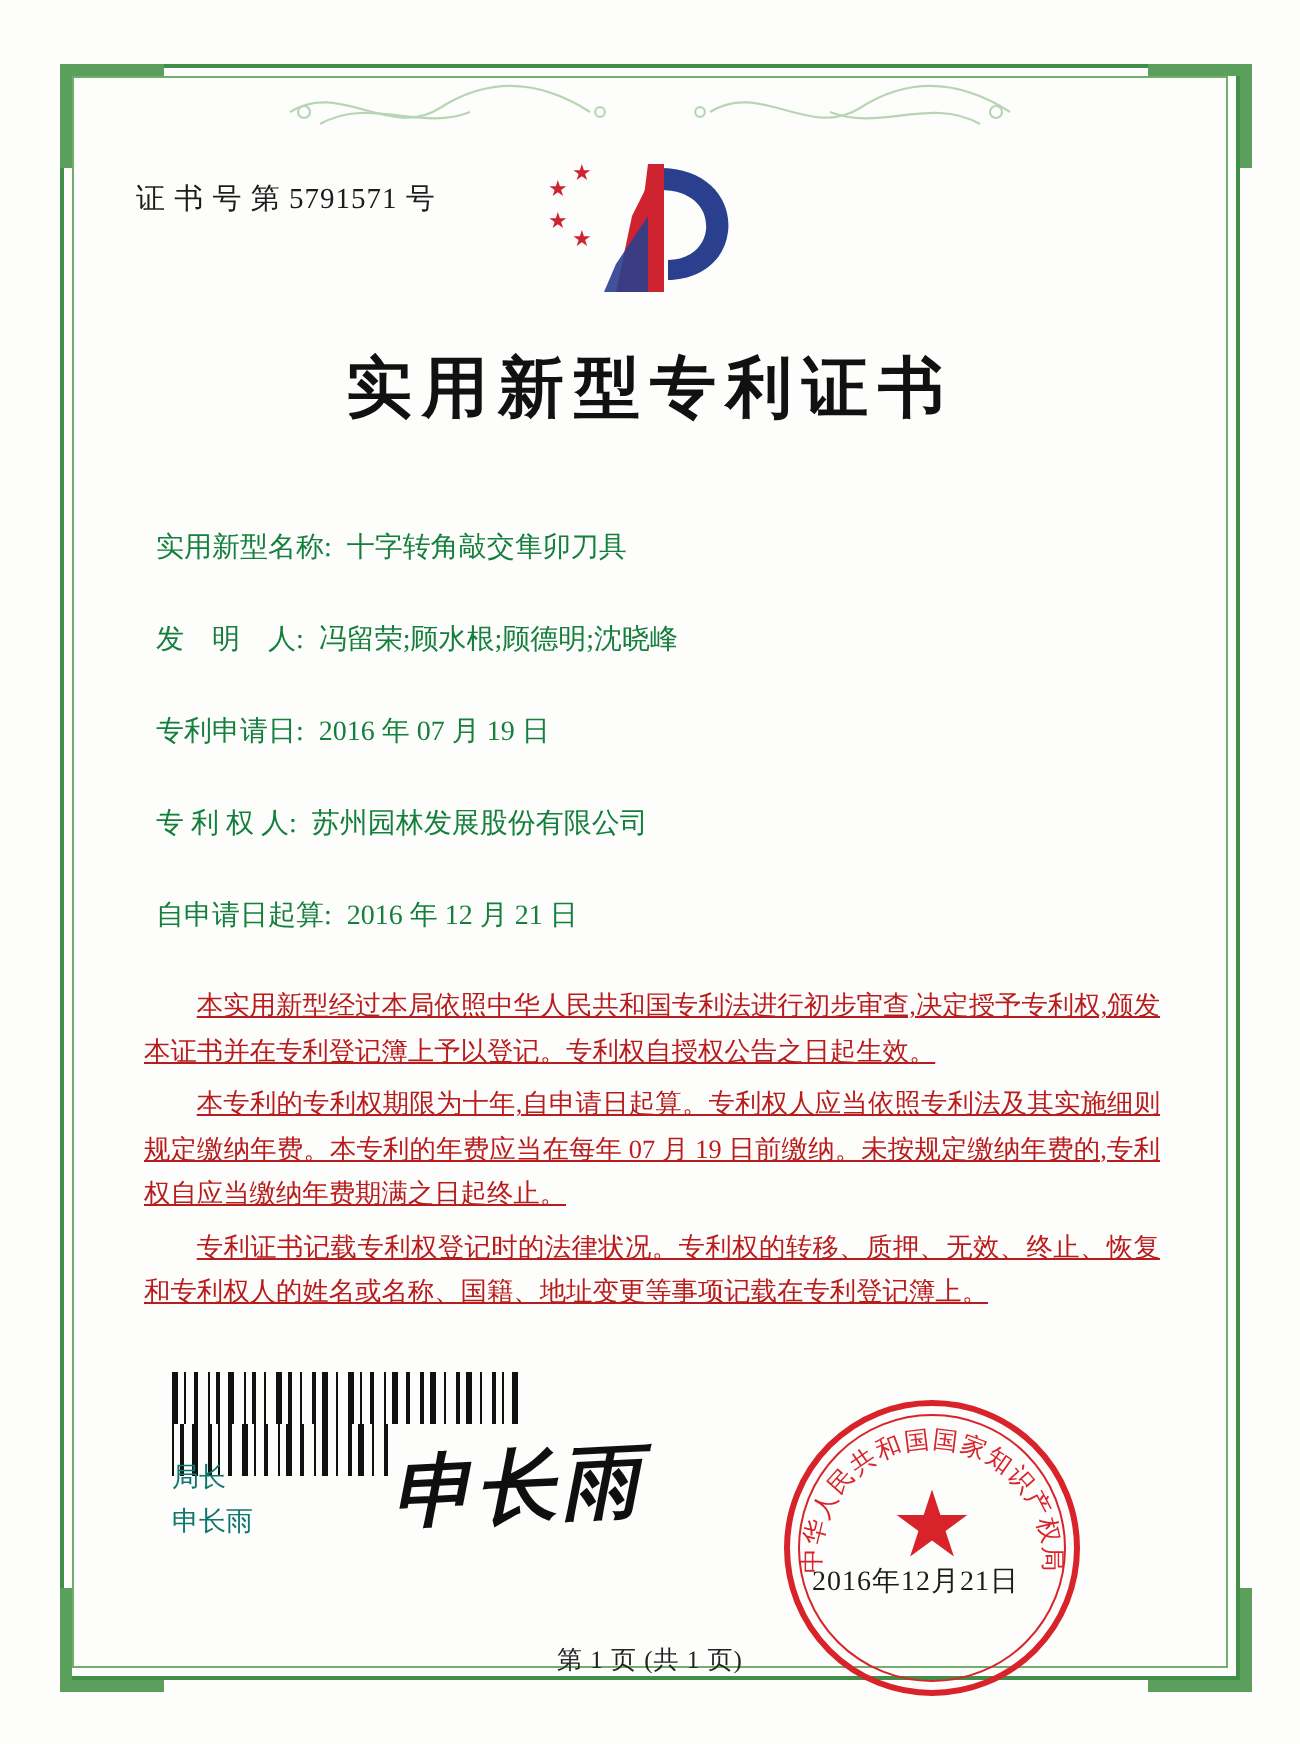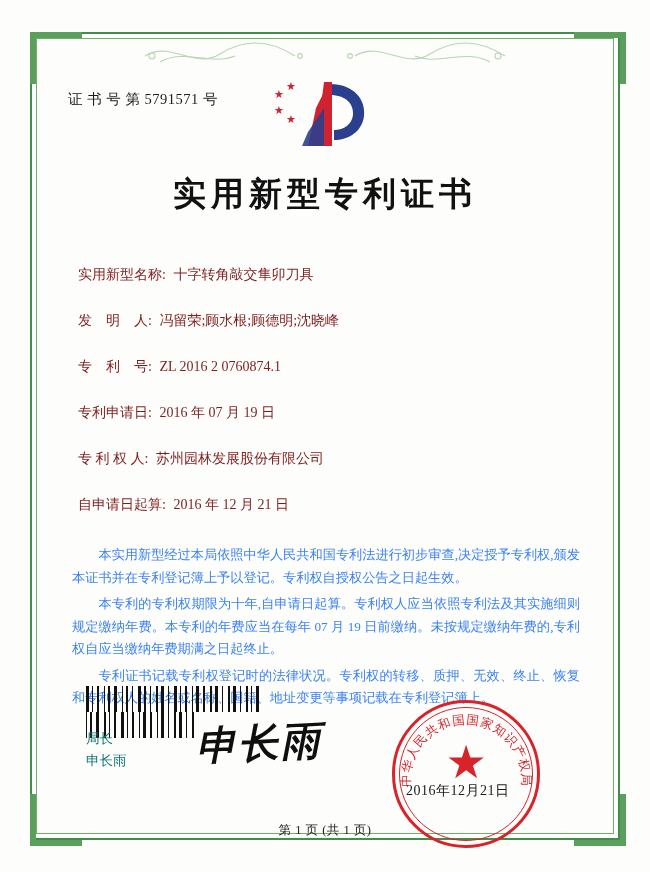--- a/index.html
+++ b/index.html
@@ -145,40 +145,41 @@
   
   .fields {
     position: absolute;
     left: 78px; top: 252px;
     width: 500px;
   }
   .field-row {
     font-size: 14px;
     line-height: 46px;
     height: 46px;
-    color: #7f1d1d;
+    color: #15803d;
     white-space: nowrap;
   }
   .field-label {
     display: inline-block;
   }
   .field-value {
     display: inline-block;
     margin-left: 4px;
   }
 
   
   .body-text {
     position: absolute;
-    left: 72px; top: 544px;
+    left: 72px; top: 492px;
     width: 508px;
     font-size: 13.2px;
     line-height: 22.5px;
-    color: #3b82f6;
+    color: #b91c1c;
     text-align: justify;
+    text-decoration: underline;
   }
   .body-text p {
     margin: 0 0 4px 0;
     text-indent: 2em;
   }
 
   
   .barcode {
     position: absolute;
     left: 86px; top: 686px;
@@ -320,24 +321,20 @@
   <div class="main-title">实用新型专利证书</div>
 
   <div class="fields">
     <div class="field-row">
       <span class="field-label">实用新型名称:</span>
       <span class="field-value">十字转角敲交隼卯刀具</span>
     </div>
     <div class="field-row">
       <span class="field-label">发　明　人:</span>
       <span class="field-value">冯留荣;顾水根;顾德明;沈晓峰</span>
-    </div>
-    <div class="field-row">
-      <span class="field-label">专　利　号:</span>
-      <span class="field-value">ZL 2016 2 0760874.1</span>
     </div>
     <div class="field-row">
       <span class="field-label">专利申请日:</span>
       <span class="field-value">2016 年 07 月 19 日</span>
     </div>
     <div class="field-row">
       <span class="field-label">专 利 权 人:</span>
       <span class="field-value">苏州园林发展股份有限公司</span>
     </div>
     <div class="field-row">

